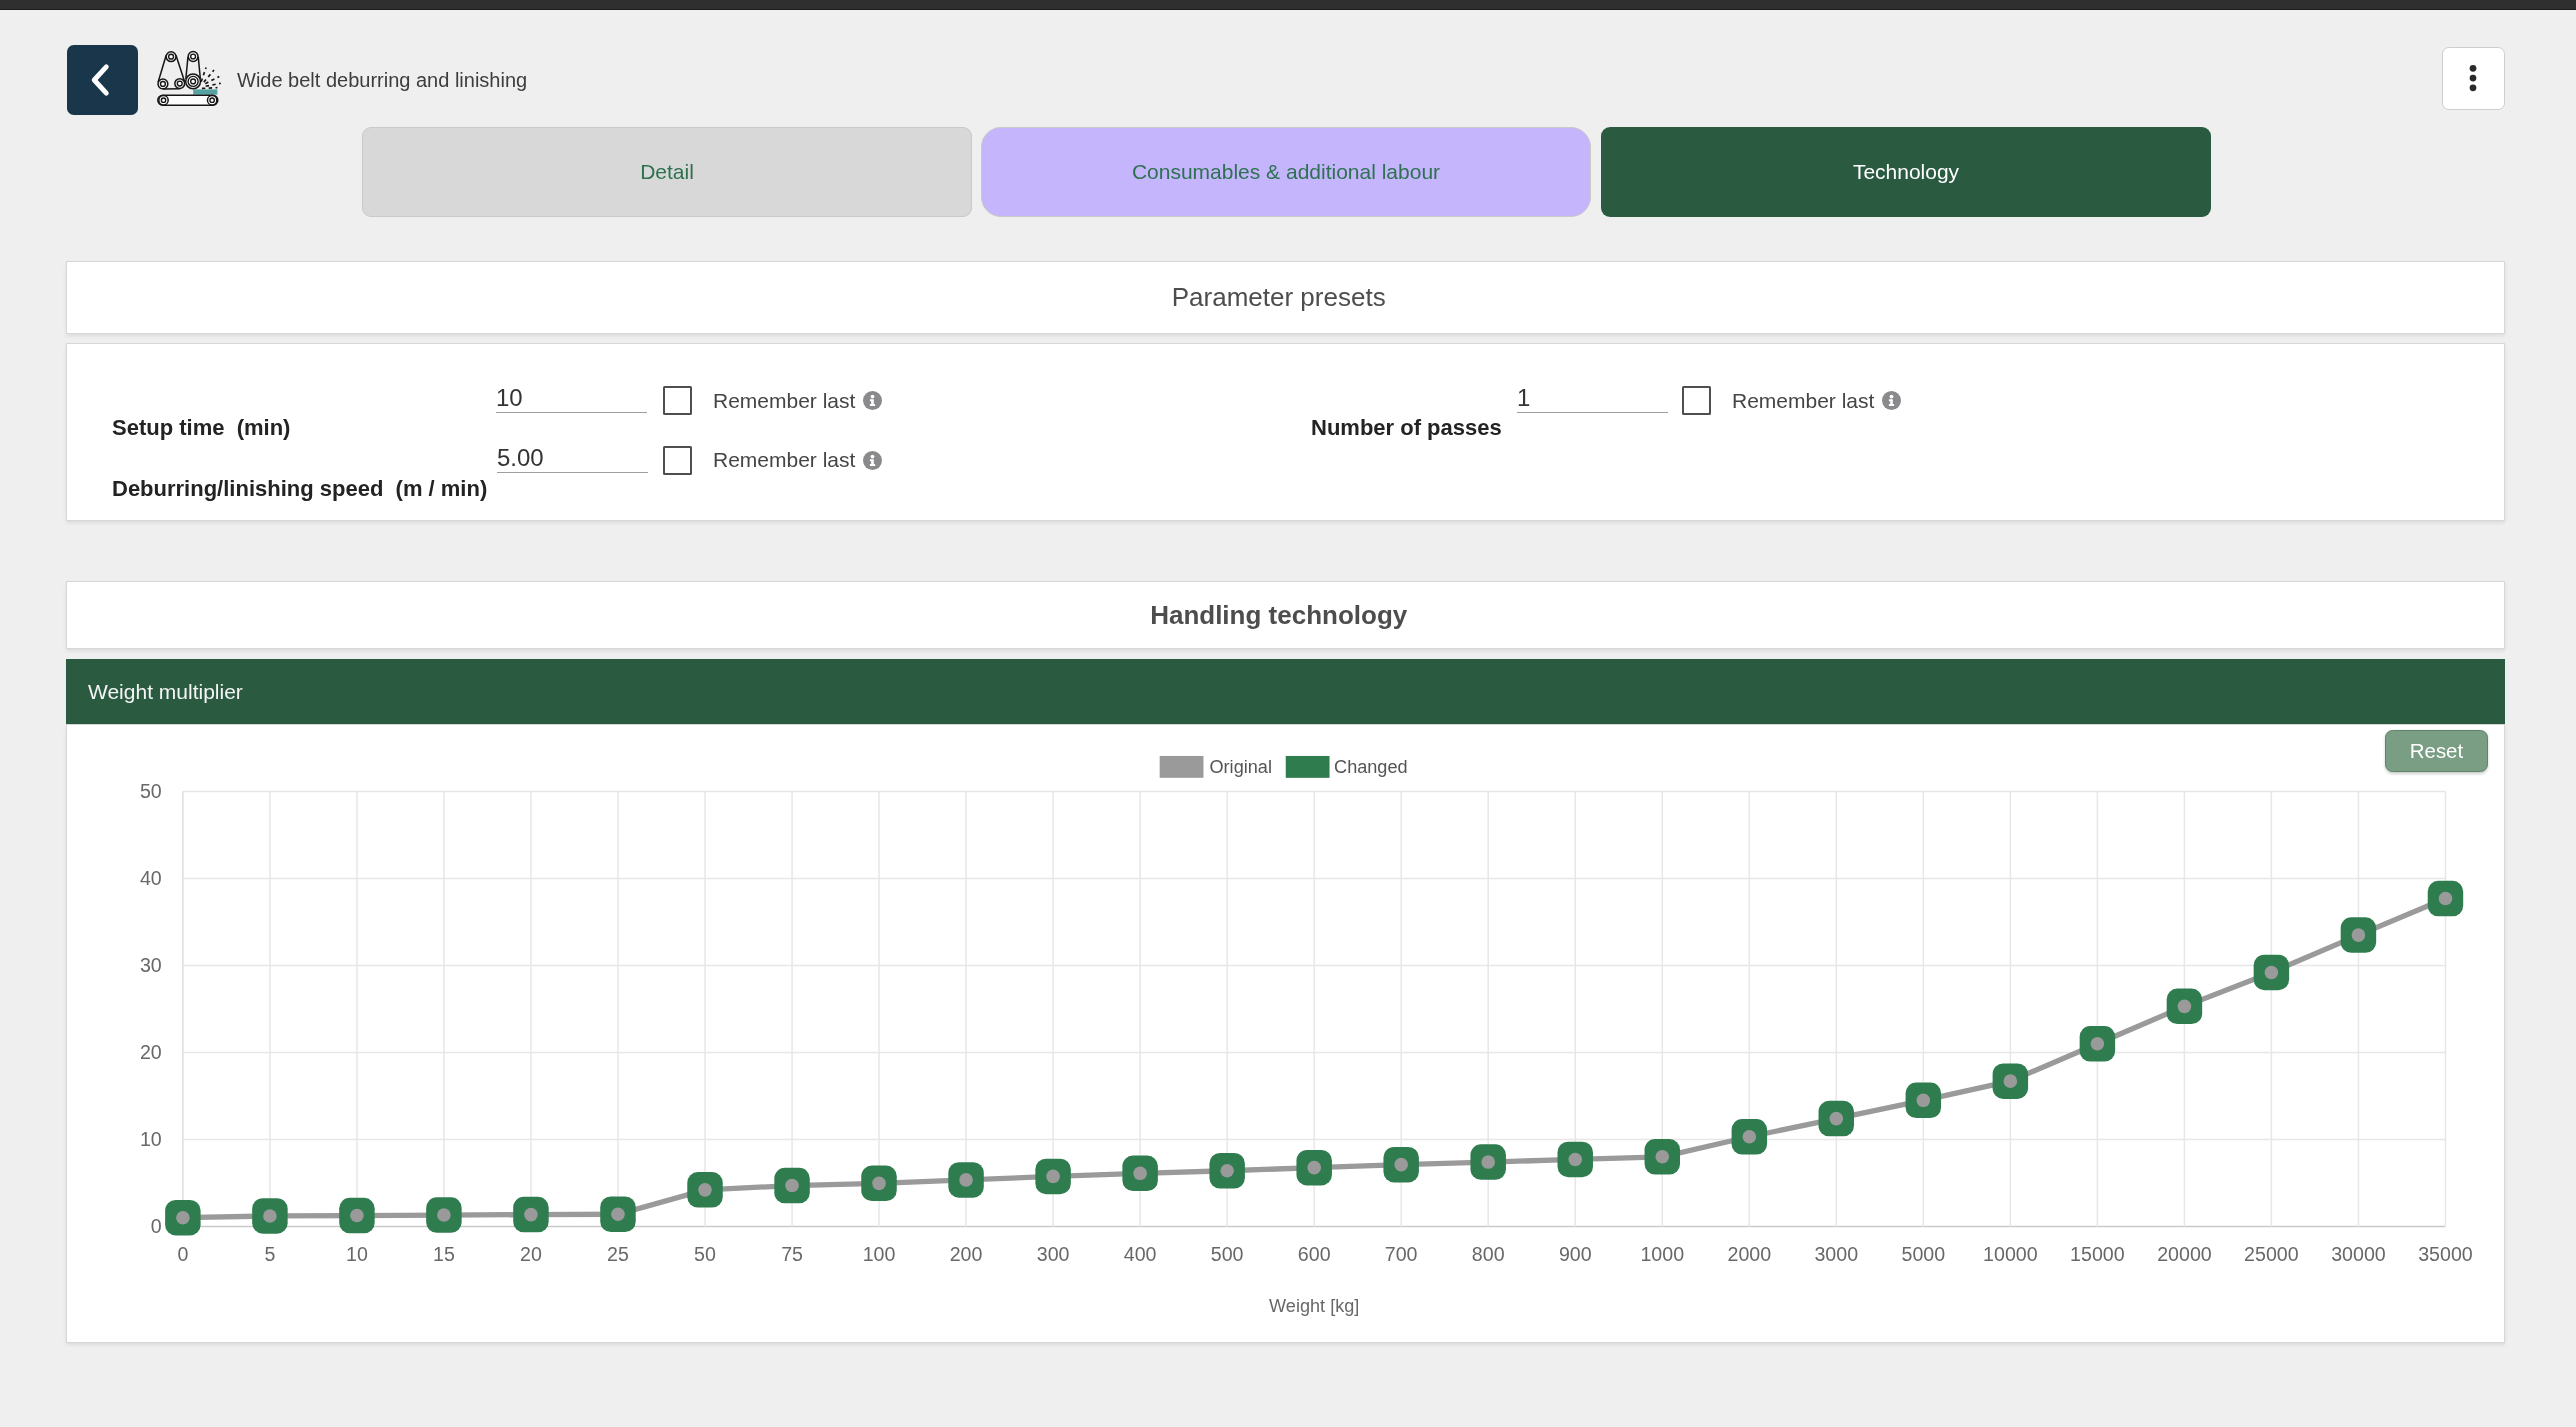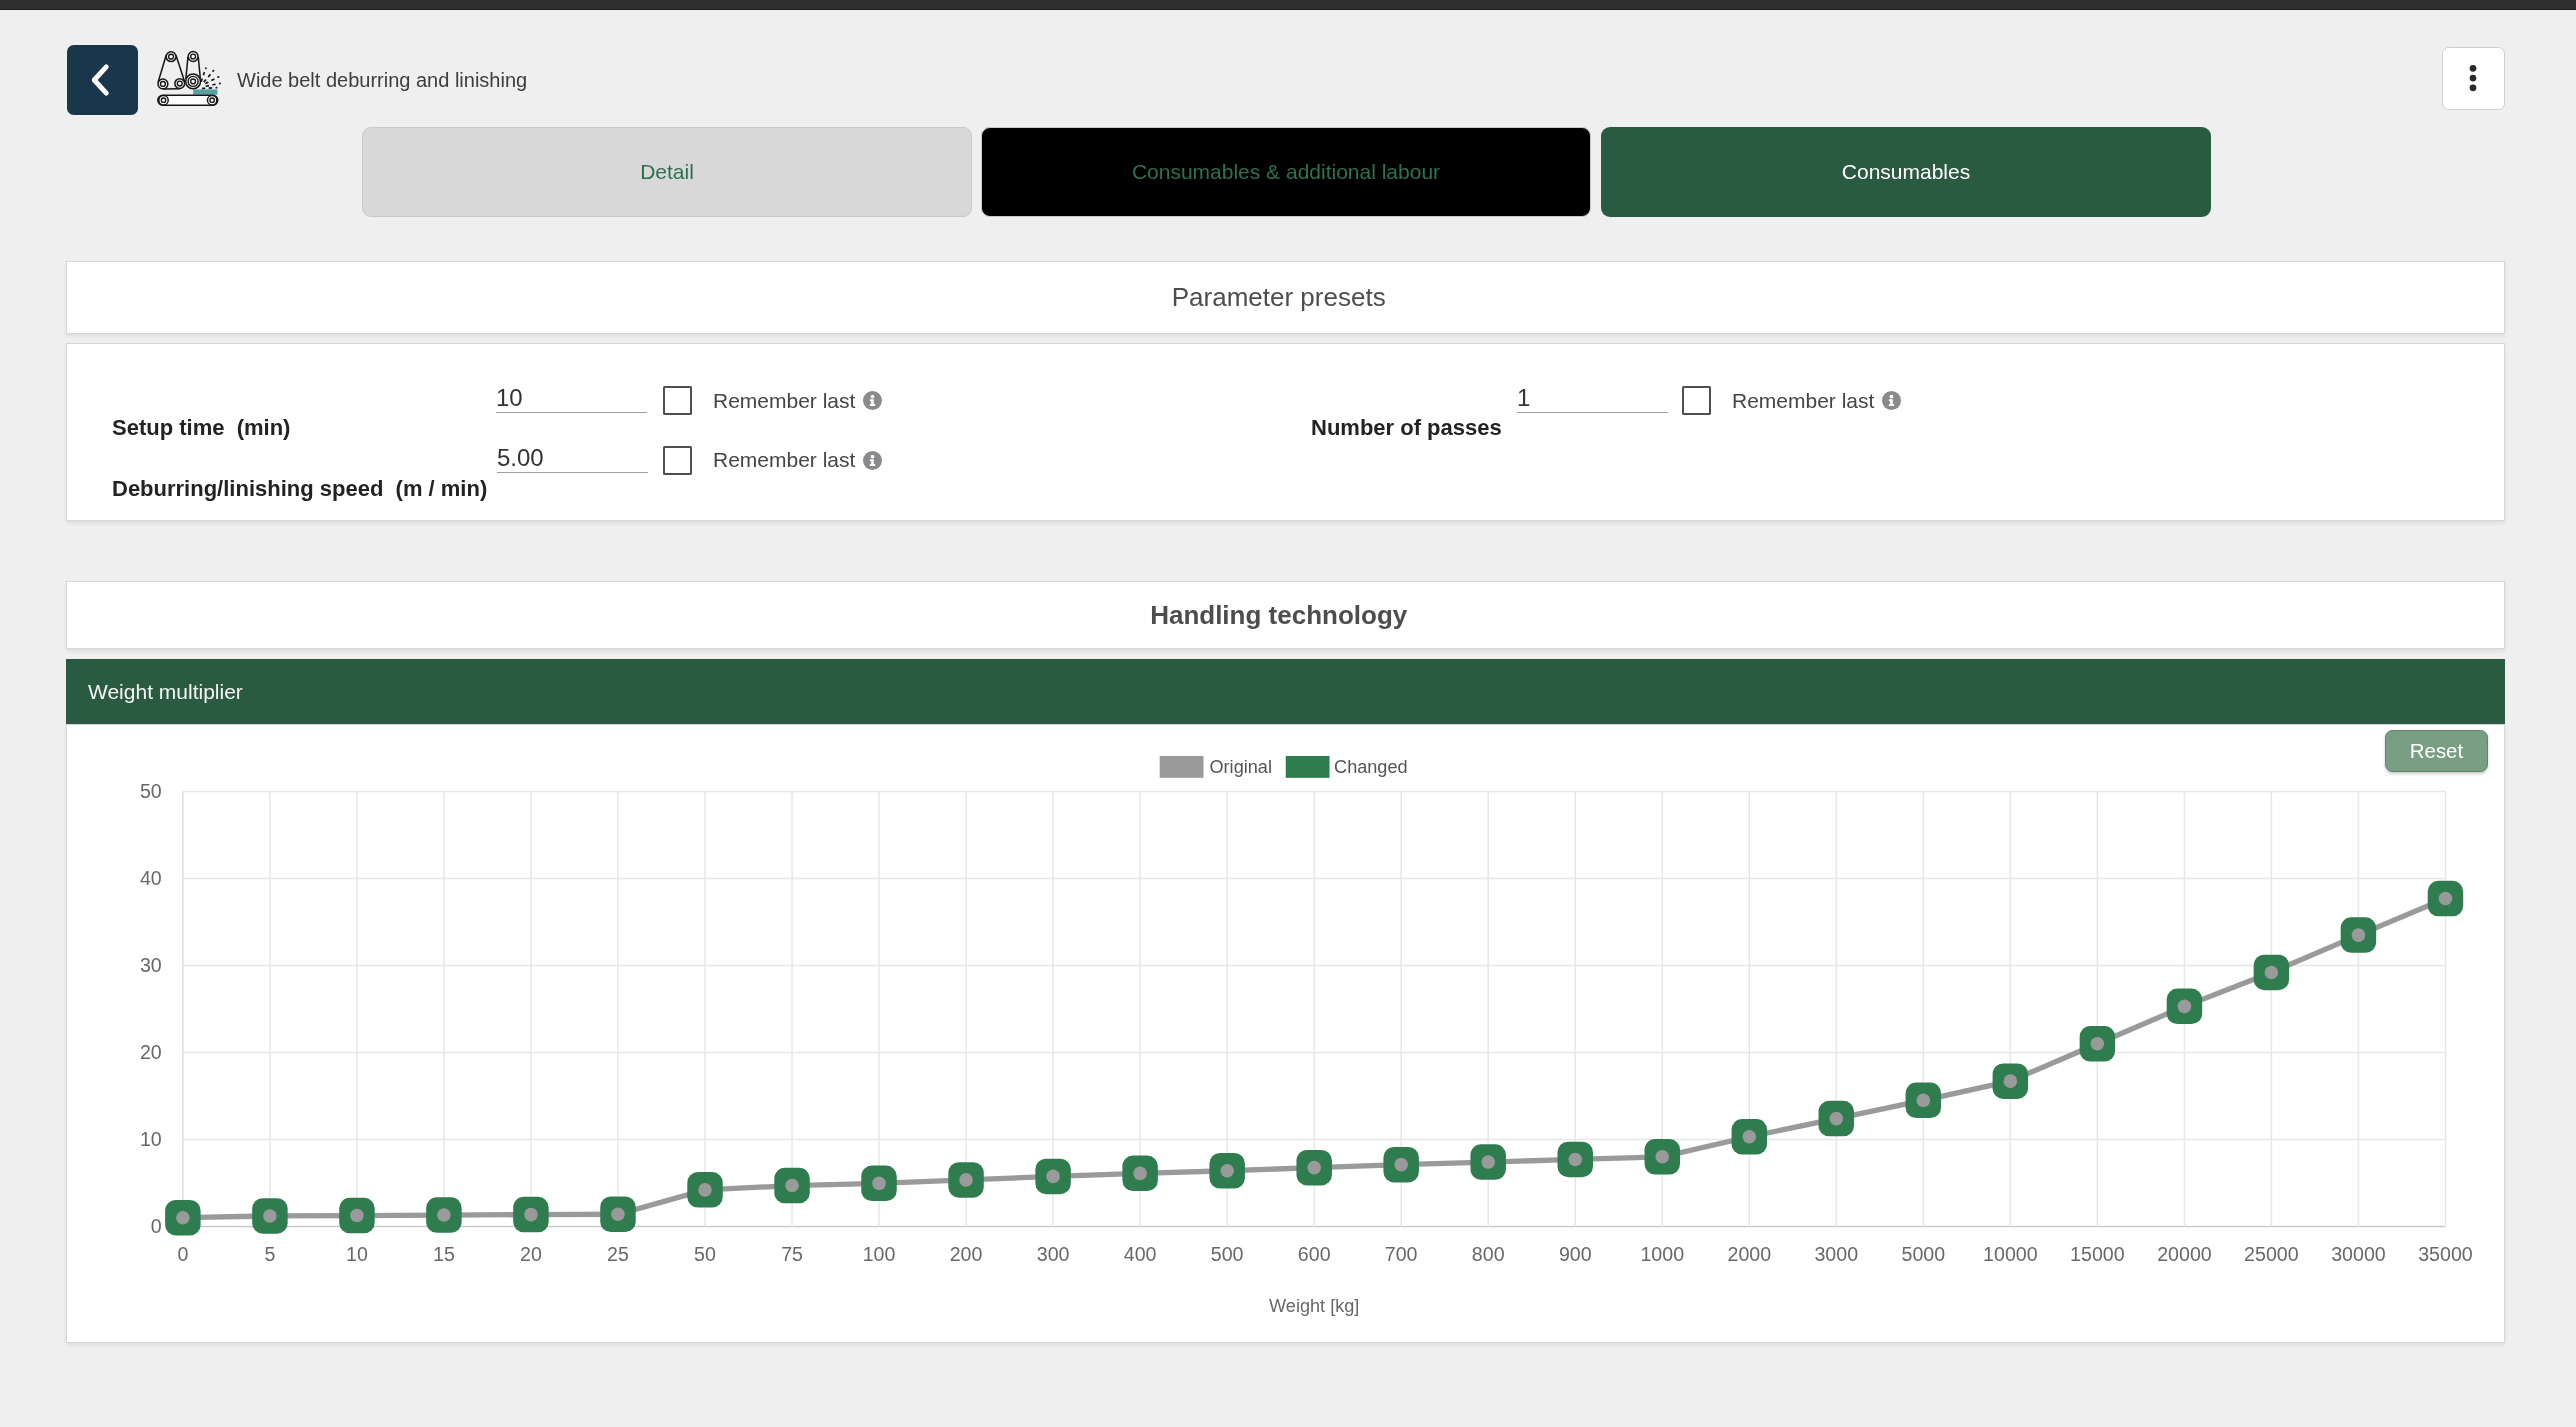--- a/index.html
+++ b/index.html
@@ -60,22 +60,22 @@
   <svg width="60" height="60" viewBox="0 0 80 80">
       <g fill="#2a2a2a">
         <circle cx="40" cy="27" r="4.5"></circle>
         <circle cx="40" cy="40" r="4.5"></circle>
         <circle cx="40" cy="53" r="4.5"></circle>
       </g>
     </svg>
 </div>
 
 <div class="abs" style="left:362px;top:127px;width:610px;height:90px;background:#d8d8d8;border:1.5px solid #c9c9c9;border-radius:9px;display:flex;align-items:center;justify-content:center;font-size:21px;color:#2e7150">Detail</div>
-<div class="abs" style="left:981px;top:127px;width:610px;height:90px;background:#000000;border:1.5px solid #c9c9c9;border-radius:9px;display:flex;align-items:center;justify-content:center;font-size:21px;color:#2e7150">Consumables &amp; additional labour</div>
-<div class="abs" style="left:1601px;top:127px;width:610px;height:90px;background:#2a5a40;border-radius:9px;display:flex;align-items:center;justify-content:center;font-size:21px;color:#ffffff">Consumables</div>
+<div class="abs" style="left:981px;top:127px;width:610px;height:90px;background:#c4b5fd;border:1.5px solid #c9c9c9;border-radius:20px;display:flex;align-items:center;justify-content:center;font-size:21px;color:#2e7150">Consumables &amp; additional labour</div>
+<div class="abs" style="left:1601px;top:127px;width:610px;height:90px;background:#2a5a40;border-radius:9px;display:flex;align-items:center;justify-content:center;font-size:21px;color:#ffffff">Technology</div>
 
 <div class="card" style="top:261px;height:73px;display:flex;align-items:center;justify-content:center;font-size:26px;font-weight:normal;color:#4d4d4d">
     <span style="position:relative;left:-6.8px">Parameter presets</span>
   </div>
 
 <div class="card" style="top:343px;height:178px"></div>
 <div class="abs bold" style="left:112px;top:385px;font-size:22px;line-height:30px;color:#232323">Setup time&nbsp;&nbsp;(min)</div>
 <div class="abs" style="left:496px;top:381px;width:151px;height:32px;border-bottom:1.5px solid #9e9e9e;font-size:24px;line-height:33px;color:#333">10</div>
 <div style="position:absolute;left:663px;top:386px;width:29px;height:29px;background:#fff;border:2.3px solid #4f4f4f;border-radius:1.5px"></div>
 <div class="abs" style="left:713px;top:387px;font-size:21px;line-height:27px;color:#454545">Remember last</div>

